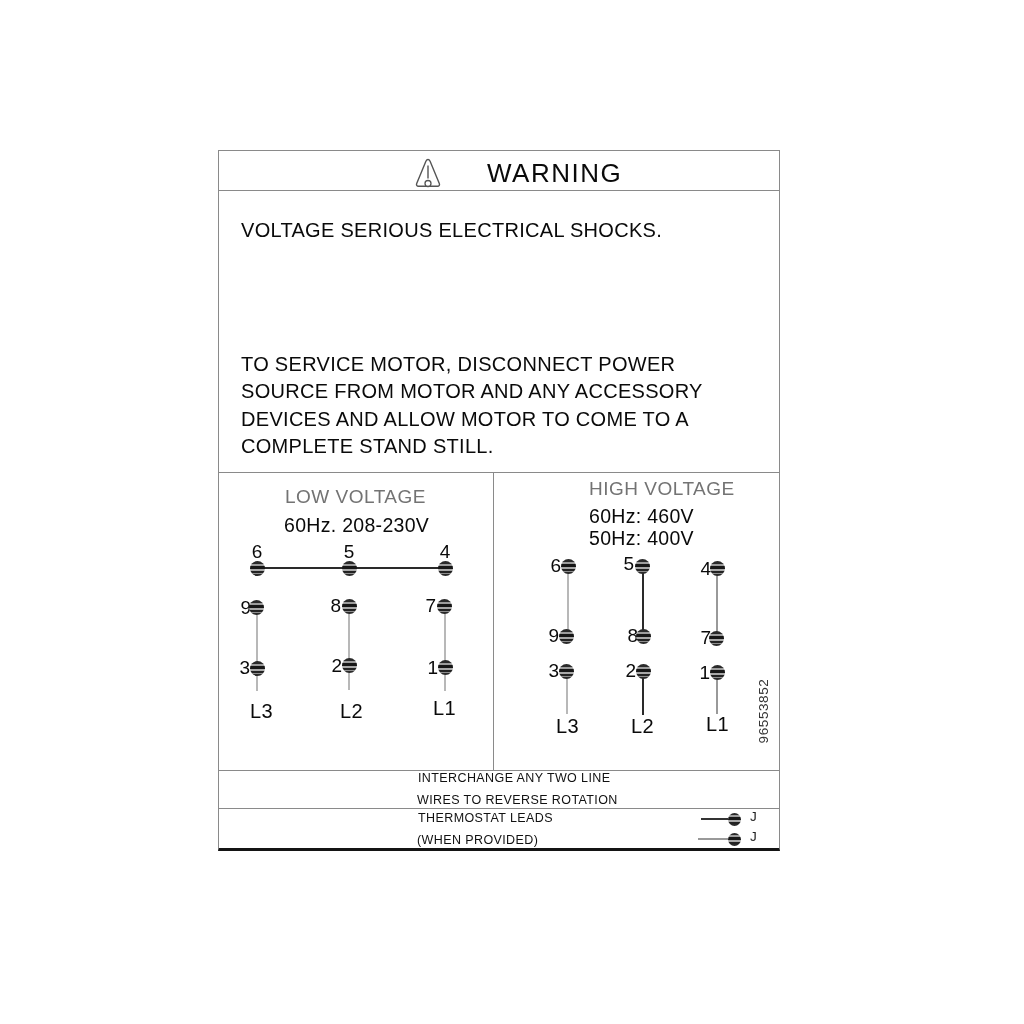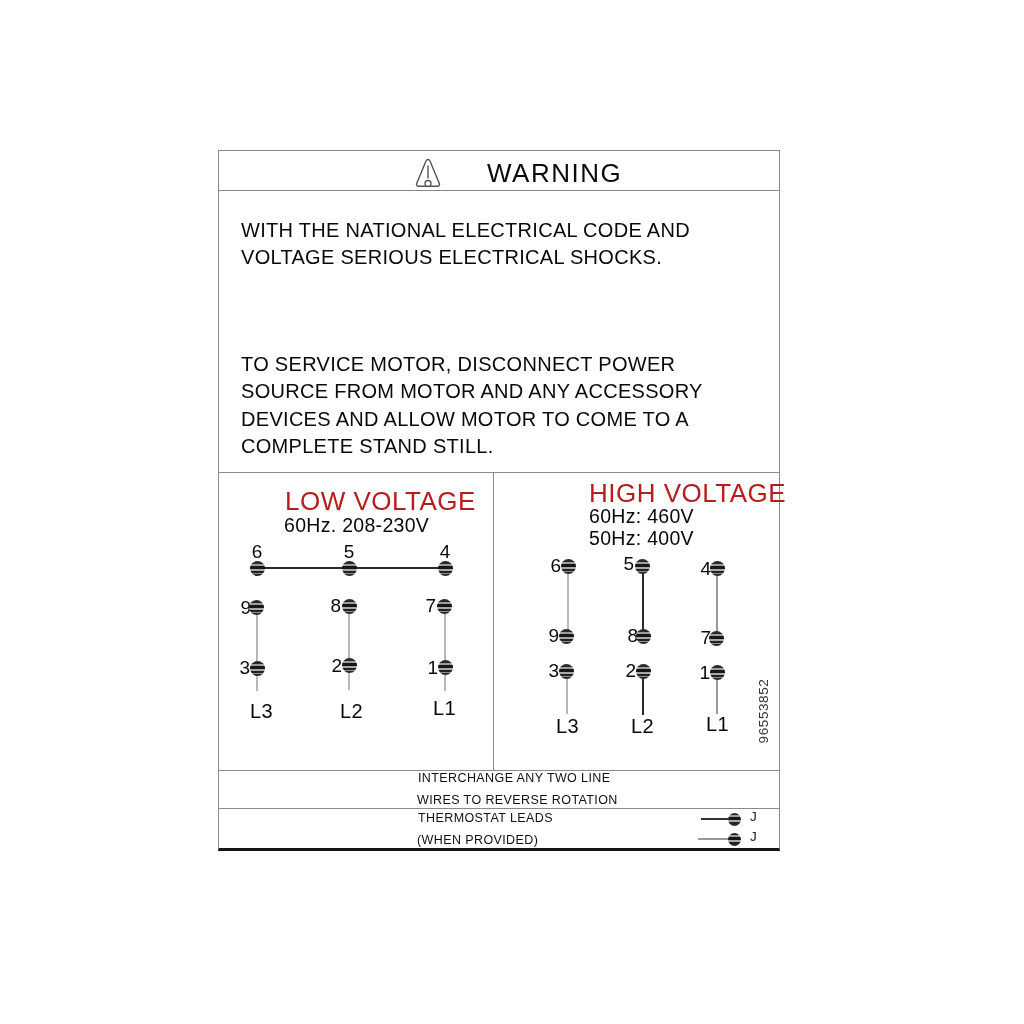--- a/index.html
+++ b/index.html
@@ -5,21 +5,21 @@
   html,body{margin:0;padding:0;background:#ffffff;width:1024px;height:1024px;
     font-family:"Liberation Sans", sans-serif;color:#111;}
   .label{position:absolute;left:218px;top:138px;width:560px;height:697px;
     border:1px solid #8a8a8a;border-bottom:3px solid #141414;background:#fff;margin-top:12px;}
   .abs{position:absolute;}
   .hrule{position:absolute;left:0;width:100%;height:1px;background:#8a8a8a;}
   .vrule{position:absolute;width:1px;background:#8a8a8a;}
   .warn-title{position:absolute;font-size:26px;letter-spacing:1.5px;color:#0a0a0a;}
   .bodytext{position:absolute;left:22px;font-size:20px;letter-spacing:0.3px;
     line-height:27.3px;color:#0a0a0a;white-space:nowrap;}
-  .dia-title{position:absolute;font-size:26px;letter-spacing:0.5px;color:#b91c1c;white-space:nowrap;}
+  .dia-title{position:absolute;font-size:19px;letter-spacing:0.5px;color:#737373;white-space:nowrap;}
   .dia-sub{position:absolute;font-size:19.5px;letter-spacing:0.3px;color:#0a0a0a;white-space:nowrap;}
   .term{position:absolute;width:15px;height:15px;border-radius:50%;z-index:3;
     background:linear-gradient(to bottom,
       #2a2a2a 0 3px, #9c9c9c 3px 5px, #161616 5px 8px,
       #a8a8a8 8px 10px, #222 10px 12px, #8e8e8e 12px 13px, #2a2a2a 13px 15px);}
   .term-sm{position:absolute;width:13px;height:13px;border-radius:50%;z-index:3;
     background:linear-gradient(to bottom,
       #2a2a2a 0 2px, #9c9c9c 2px 4px, #161616 4px 7px,
       #a8a8a8 7px 9px, #222 9px 11px, #2a2a2a 11px 13px);}
   .dnum{position:absolute;font-size:19px;color:#0a0a0a;z-index:2;}
@@ -41,21 +41,20 @@
     <svg width="28" height="32" viewBox="0 0 28 32">
       <path d="M14 2.5 C15 2.5 15.6 3.2 16.1 4.2 L25.3 26.5 C25.9 28 25.2 29.3 23.5 29.3 L4.5 29.3 C2.8 29.3 2.1 28 2.7 26.5 L11.9 4.2 C12.4 3.2 13 2.5 14 2.5 Z" fill="none" stroke="#555" stroke-width="1.4"></path>
       <line x1="14" y1="8.5" x2="14" y2="21.5" stroke="#555" stroke-width="1.4"></line>
       <circle cx="14" cy="26.5" r="3" fill="#fff" stroke="#555" stroke-width="1.3"></circle>
     </svg>
   </div>
   <div class="warn-title" style="left:268px;top:7px;">WARNING</div>
   <div class="hrule" style="top:39px;"></div>
 
   <div class="bodytext" style="top:66px;">
-    <div>WITH THE NATIONAL ELECTRICAL CODE AND</div>
     <div>VOLTAGE SERIOUS ELECTRICAL SHOCKS.</div>
   </div>
   <div class="bodytext" style="top:200px;">
     <div>TO SERVICE MOTOR, DISCONNECT POWER</div>
     <div>SOURCE FROM MOTOR AND ANY ACCESSORY</div>
     <div>DEVICES AND ALLOW MOTOR TO COME TO A</div>
     <div>COMPLETE STAND STILL.</div>
   </div>
   <div class="hrule" style="top:321px;"></div>
 

